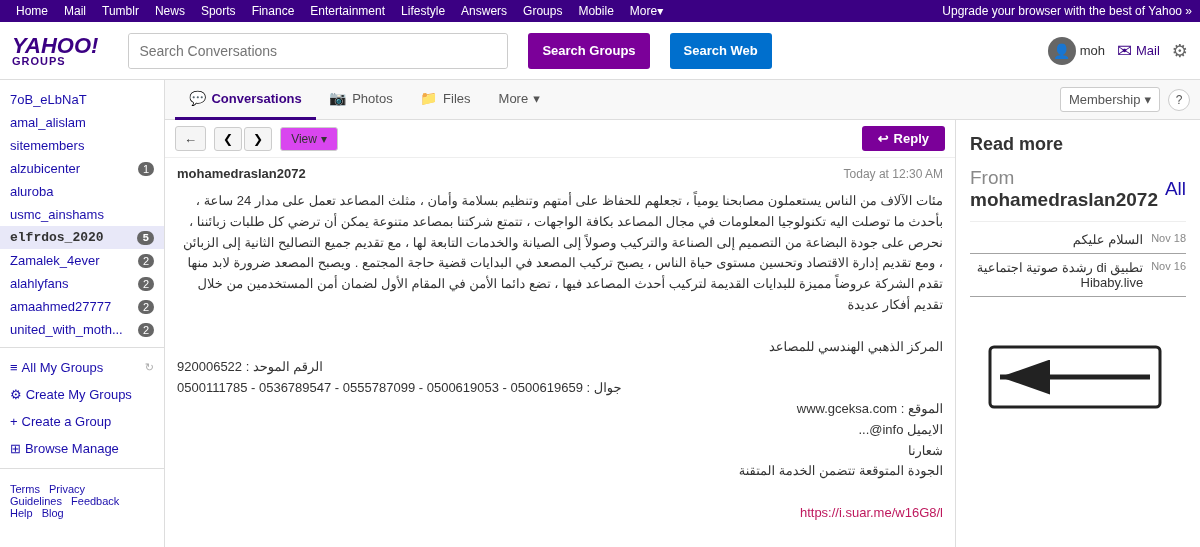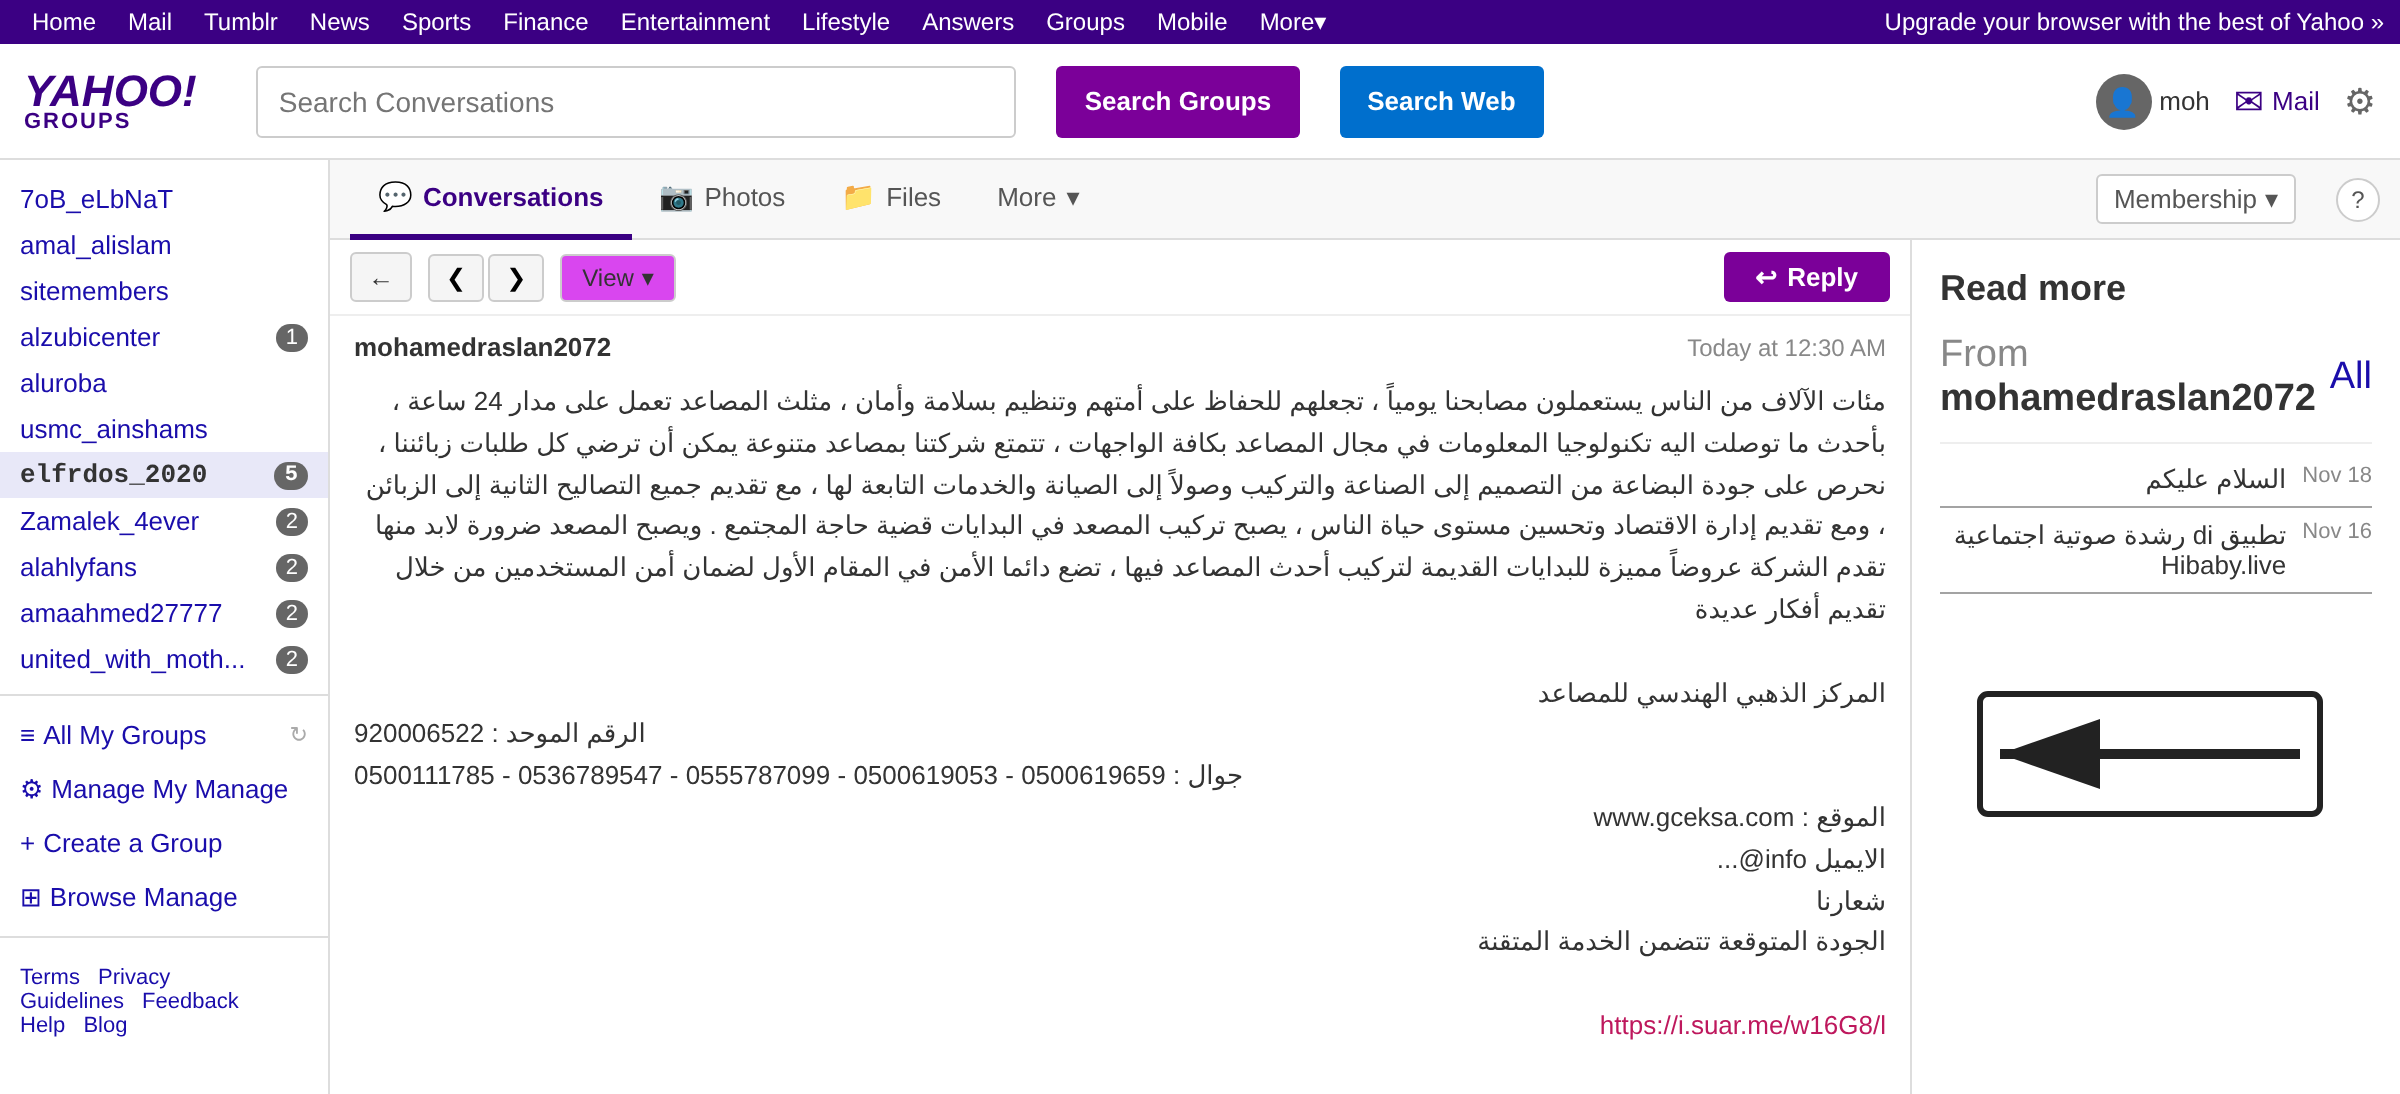--- a/index.html
+++ b/index.html
@@ -221,21 +221,21 @@
     .tab.active {
       border-bottom: 3px solid #3b0083;
       color: #3b0083;
       font-weight: bold;
     }
     .tab-icon { font-size: 14px; }
     .tabs-right {
       margin-left: auto;
       display: flex;
       align-items: center;
-      gap: 20px;
+      gap: 8px;
     }
     .membership-btn {
       display: flex;
       align-items: center;
       gap: 4px;
       font-size: 13px;
       cursor: pointer;
       color: #555;
       padding: 4px 8px;
       border: 1px solid #ccc;
@@ -506,21 +506,21 @@
 
     <div class="sidebar-divider"></div>
 
     <div class="sidebar-action">
       <span>≡</span>
       <span>All My Groups</span>
       <span style="margin-left:auto; font-size:11px; color:#aaa;">↻</span>
     </div>
     <div class="sidebar-action">
       <span>⚙</span>
-      <span>Manage My Manage</span>
+      <span>Create My Groups</span>
     </div>
     <div class="sidebar-action">
       <span>+</span>
       <span>Create a Group</span>
     </div>
     <div class="sidebar-action">
       <span>⊞</span>
       <span>Browse Manage</span>
     </div>
 

